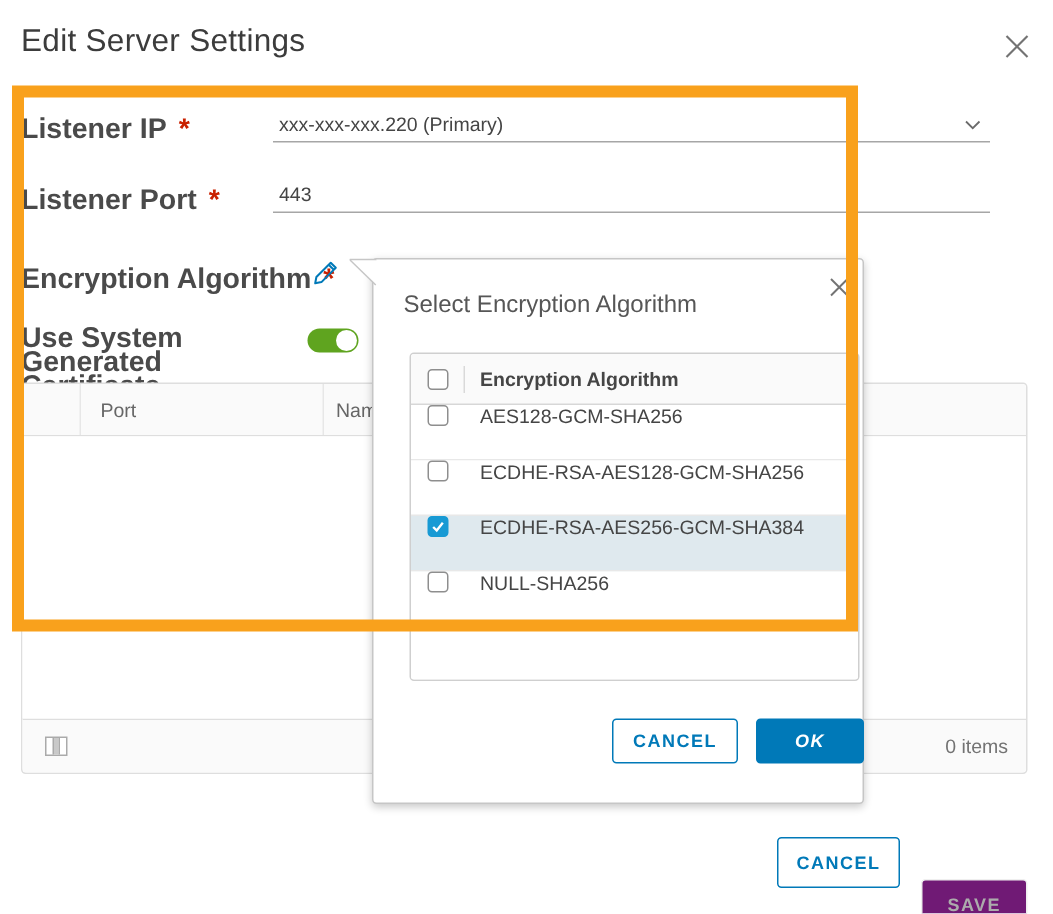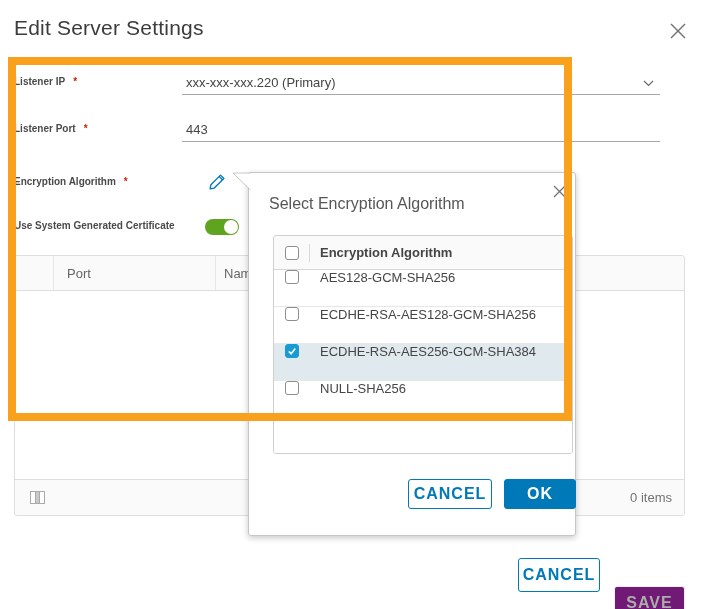--- a/index.html
+++ b/index.html
@@ -13,21 +13,21 @@
   *{margin:0;padding:0;box-sizing:border-box;}
   body{background:#fff;font-family:"Liberation Sans",sans-serif;}
   .screen{position:relative;width:702px;height:609px;background:#fff;overflow:hidden;}
 
   
   .dialog-title{position:absolute;left:14px;top:16px;font-size:21px;font-weight:400;color:#3c3c3c;letter-spacing:.2px;}
   .icon-btn{position:absolute;background:none;border:none;cursor:pointer;padding:0;line-height:0;}
   .dialog-close{left:668px;top:21px;width:20px;height:20px;}
 
   
-  .f-label{position:absolute;left:14px;font-size:10px;font-weight:700;color:#4a4a4a;}
+  .f-label{position:absolute;left:14px;font-size:19px;font-weight:700;color:#4a4a4a;}
   .f-label .req{color:var(--required-red);margin-left:8px;font-weight:700;}
   .lbl-ip{top:76px;}
   .lbl-port{top:123px;}
   .lbl-enc{top:176px;}
   .lbl-cert{top:218px;width:170px;line-height:16px;}
   .field{position:absolute;left:182px;width:478px;height:24px;border-bottom:1px solid #a6a6a6;display:flex;align-items:center;background:transparent;}
   .field .value{font-size:13px;color:#454545;padding-left:4px;}
   .field-ip{top:71px;}
   .field-ip .chev{position:absolute;right:6px;top:9px;}
   .field-port{top:118px;}
@@ -45,21 +45,21 @@
   .o-c3{display:flex;align-items:center;padding-left:8px;}
   .o-body{flex:1;background:#fff;}
   .o-foot{height:36px;background:#fafafa;border-top:1px solid #dedede;display:flex;align-items:center;justify-content:space-between;padding:0 12px 0 15px;border-radius:0 0 3px 3px;}
   .col-icon{width:15px;height:13px;border:1px solid #aaa;display:flex;cursor:pointer;background:#fff;}
   .col-icon i{flex:1;}
   .col-icon i.g{background:#c9c9c9;}
   .col-icon i.d{flex:0 0 1px;background:#aaa;}
   .items-count{font-size:13px;color:#737373;}
 
   
-  .btn{font-family:"Liberation Sans",sans-serif;font-size:16px;font-weight:700;letter-spacing:1px;border-radius:3px;cursor:pointer;}
+  .btn{font-family:"Liberation Sans",sans-serif;font-size:12px;font-weight:700;letter-spacing:1px;border-radius:3px;cursor:pointer;}
   .btn-outline{background:#fff;border:1px solid var(--accent);color:var(--accent);}
   .btn-solid{background:var(--accent);border:1px solid var(--accent);color:#fff;}
   .btn-disabled{background:#701a75;border:1px solid #efefef;color:#acacac;cursor:default;margin-top:28px;}
   .dlg-cancel{position:absolute;left:518px;top:558px;width:82px;height:34px;}
   .dlg-save{position:absolute;left:614px;top:558px;width:71px;height:34px;}
 
   
   .popover{position:absolute;left:248px;top:172px;width:328px;height:364px;background:#fff;border:1px solid #c6c6c6;border-radius:3px;box-shadow:0 2px 6px rgba(0,0,0,.22);z-index:10;}
   .popover .pointer{position:absolute;left:-16px;top:-1px;z-index:2;}
   .modal-close{right:8px;top:10px;width:16px;height:16px;position:absolute;}
@@ -68,21 +68,21 @@
   .m-head{height:34px;flex:0 0 34px;background:#fafafa;border-bottom:1px solid #d7d7d7;display:flex;align-items:center;padding-left:11px;}
   .m-head .vsep{width:1px;height:18px;background:#d9d9d9;margin-left:10px;}
   .m-head-label{font-size:13px;font-weight:700;color:#454545;margin-left:10px;}
   .m-row{height:37px;flex:0 0 37px;display:flex;padding-left:11px;border-bottom:1px solid #e8e8e8;background:#fff;cursor:pointer;}
   .m-row.selected{background:var(--selected-row);}
   .m-row-label{font-size:13px;color:#454545;margin-left:21px;white-space:nowrap;}
   .m-empty{flex:1;background:#fff;}
   .checkbox{width:14px;height:14px;flex:0 0 14px;border:1px solid #8e8e8e;border-radius:3px;background:#fff;display:inline-flex;align-items:center;justify-content:center;cursor:pointer;}
   .checkbox.checked{background:var(--checkbox-blue);border-color:var(--checkbox-blue);}
   .m-cancel{position:absolute;left:159px;top:306px;width:84px;height:30px;}
-  .m-ok{position:absolute;left:255px;top:306px;width:72px;height:30px;}
+  .m-ok{position:absolute;left:255px;top:306px;width:72px;height:30px;font-style:italic;}
 
   
   .highlight{position:absolute;left:8px;top:57px;width:564px;height:364px;border:8px solid var(--orange);z-index:50;pointer-events:none;}
 </style>
 </head>
 <body>
 
 <div class="screen">
 
   <div class="dialog-title">Edit Server Settings</div>

